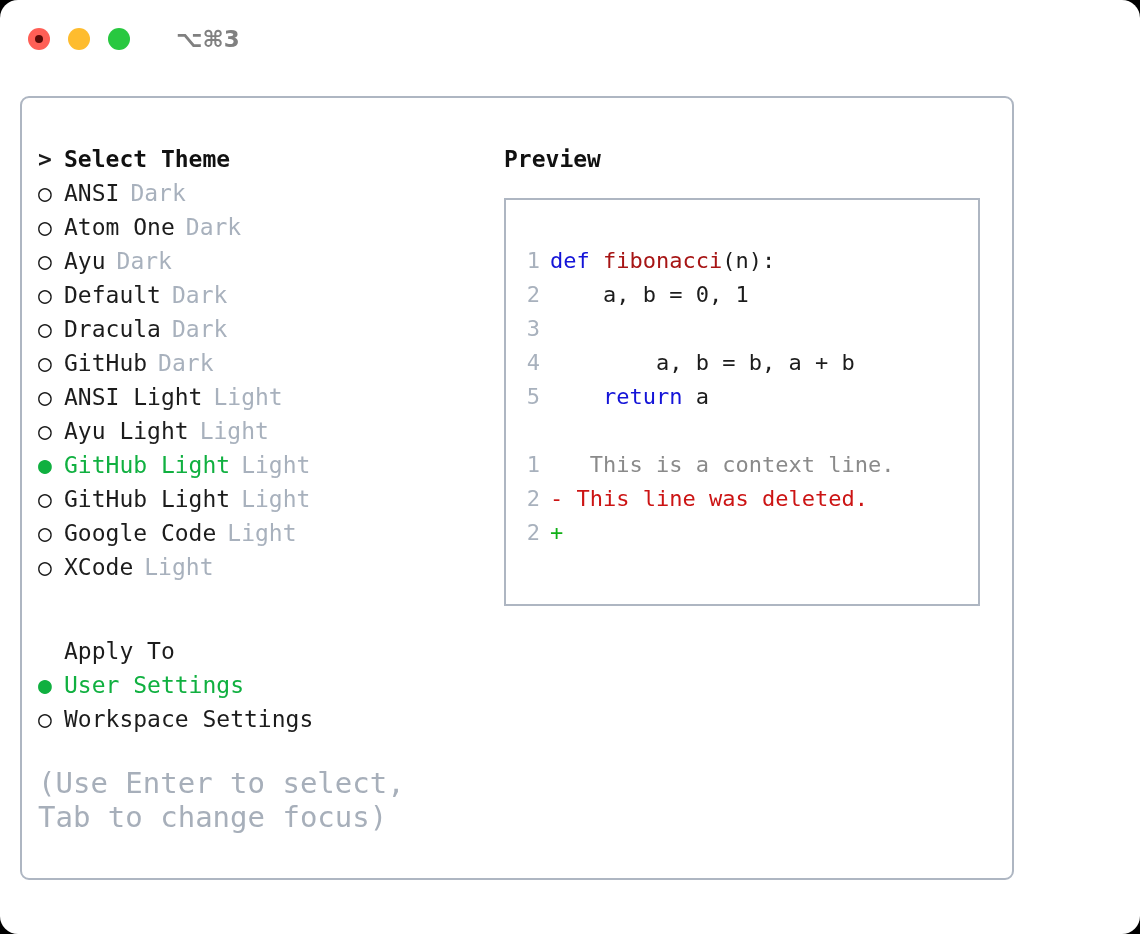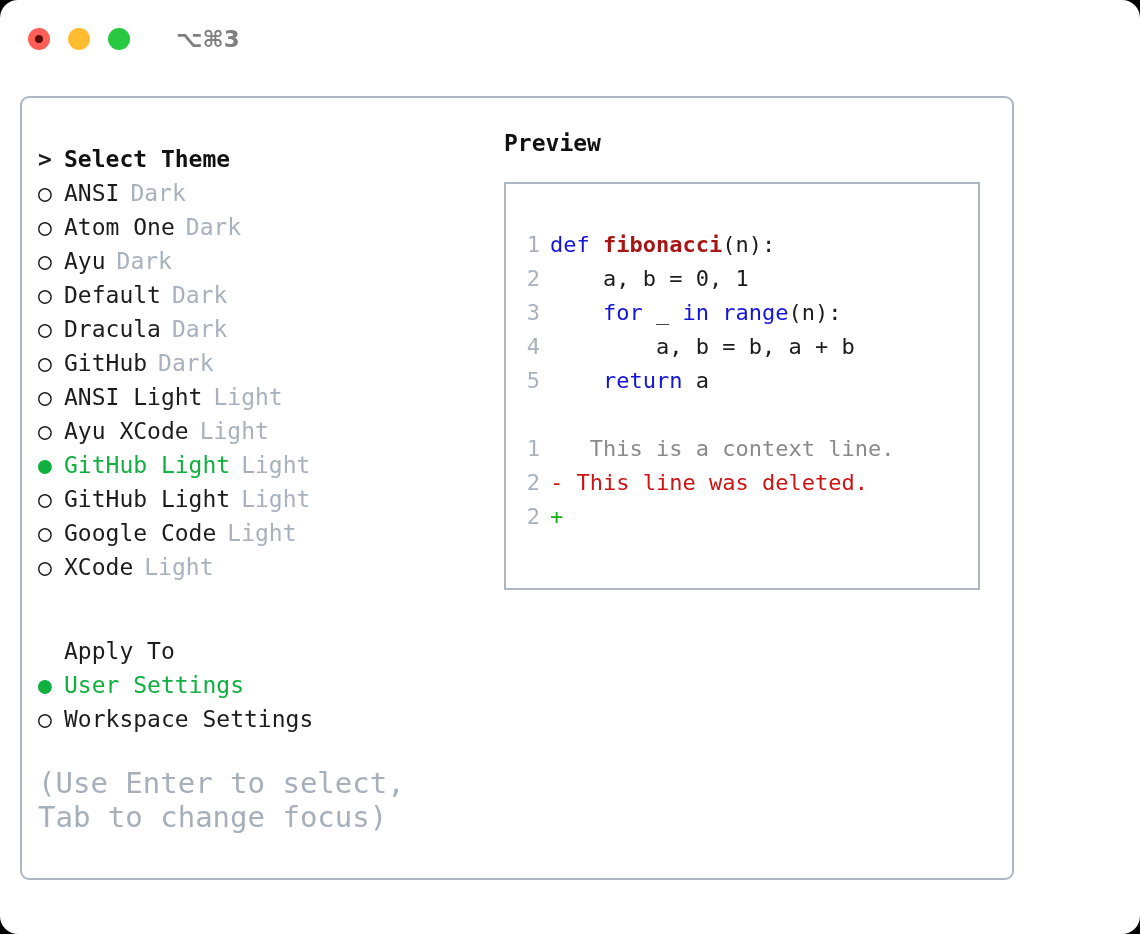--- a/index.html
+++ b/index.html
@@ -136,21 +136,21 @@
     line-height: 34px;
     width: 400px;
     white-space: pre-wrap;
     padding-left: 0px;
   }
 
   
   .right-col {
     position: absolute;
     left: 482px;
-    top: 28px;
+    top: 44px;
     width: 480px;
   }
   .preview-title {
     font-size: 23px;
     font-weight: bold;
     color: #111111;
     line-height: 34px;
     height: 34px;
   }
   .preview-box {
@@ -174,21 +174,21 @@
     display: inline-block;
     width: 30px;
     flex: 0 0 30px;
     text-align: right;
     color: #a8b1bd;
     padding-right: 10px;
     box-sizing: border-box;
   }
   .code-text { color: #1c1c1c; white-space: pre; }
   .kw   { color: #1414d8; margin-top: 37px; }
-  .fn   { color: #a71515; font-weight: bold; }
+  .fn   { color: #a71515; }
   .plain{ color: #1c1c1c; }
   .ctx  { color: #8a8a8a; text-align: center; }
   .del  { color: #cc1414; }
   .add  { color: #11b017; }
   .gap-line { height: 34px; }
 </style>
 </head>
 <body>
 
 <div class="page">
@@ -212,21 +212,21 @@
         </div>
 
         <div id="theme-list">
             <div class="row"><span class="marker">○</span><span class="label">ANSI</span><span class="badge">Dark</span></div>
             <div class="row"><span class="marker">○</span><span class="label">Atom One</span><span class="badge">Dark</span></div>
             <div class="row"><span class="marker">○</span><span class="label">Ayu</span><span class="badge">Dark</span></div>
             <div class="row"><span class="marker">○</span><span class="label">Default</span><span class="badge">Dark</span></div>
             <div class="row"><span class="marker">○</span><span class="label">Dracula</span><span class="badge">Dark</span></div>
             <div class="row"><span class="marker">○</span><span class="label">GitHub</span><span class="badge">Dark</span></div>
             <div class="row"><span class="marker">○</span><span class="label">ANSI Light</span><span class="badge">Light</span></div>
-            <div class="row"><span class="marker">○</span><span class="label">Ayu XCode</span><span class="badge">Light</span></div>
+            <div class="row"><span class="marker">○</span><span class="label">Ayu Light</span><span class="badge">Light</span></div>
             <div class="row selected"><span class="marker">●</span><span class="label">GitHub Light</span><span class="badge">Light</span></div>
             <div class="row"><span class="marker">○</span><span class="label">GitHub Light</span><span class="badge">Light</span></div>
             <div class="row"><span class="marker">○</span><span class="label">Google Code</span><span class="badge">Light</span></div>
             <div class="row"><span class="marker">○</span><span class="label">XCode</span><span class="badge">Light</span></div>
           </div>
 
         <div class="spacer-lg"></div>
 
         <div class="section-title">Apply To</div>
 
@@ -239,21 +239,21 @@
 
         <div class="hint">(Use Enter to select, Tab to change focus)</div>
       </div>
 
       <div class="right-col">
         <div class="preview-title">Preview</div>
         <div class="preview-box">
           <div id="code-block">
               <div class="code-line"><span class="lineno">1</span><span class="code-text"><span class="kw">def </span><span class="fn">fibonacci</span><span class="plain">(n):</span></span></div>
               <div class="code-line"><span class="lineno">2</span><span class="code-text"><span class="plain">    a, b = 0, 1</span></span></div>
-              <div class="code-line"><span class="lineno">3</span><span class="code-text"><span class="plain">    </span><span class="kw">for</span><span class="plain"> _ </span><span class="kw">in</span><span class="plain"> </span><span class="kw">range</span><span class="plain">(n):</span></span></div>
+              <div class="code-line"><span class="lineno">3</span></div>
               <div class="code-line"><span class="lineno">4</span><span class="code-text"><span class="plain">        a, b = b, a + b</span></span></div>
               <div class="code-line"><span class="lineno">5</span><span class="code-text"><span class="plain">    </span><span class="kw">return</span><span class="plain"> a</span></span></div>
             </div>
           <div class="gap-line"></div>
           <div id="diff-block">
               <div class="code-line"><span class="lineno">1</span><span class="ctx"> </span><span class="ctx">  This is a context line.</span></div>
               <div class="code-line"><span class="lineno">2</span><span class="del">-</span><span class="del"> This line was deleted.</span></div>
               <div class="code-line"><span class="lineno">2</span><span class="add">+</span></div>
             </div>
         </div>

